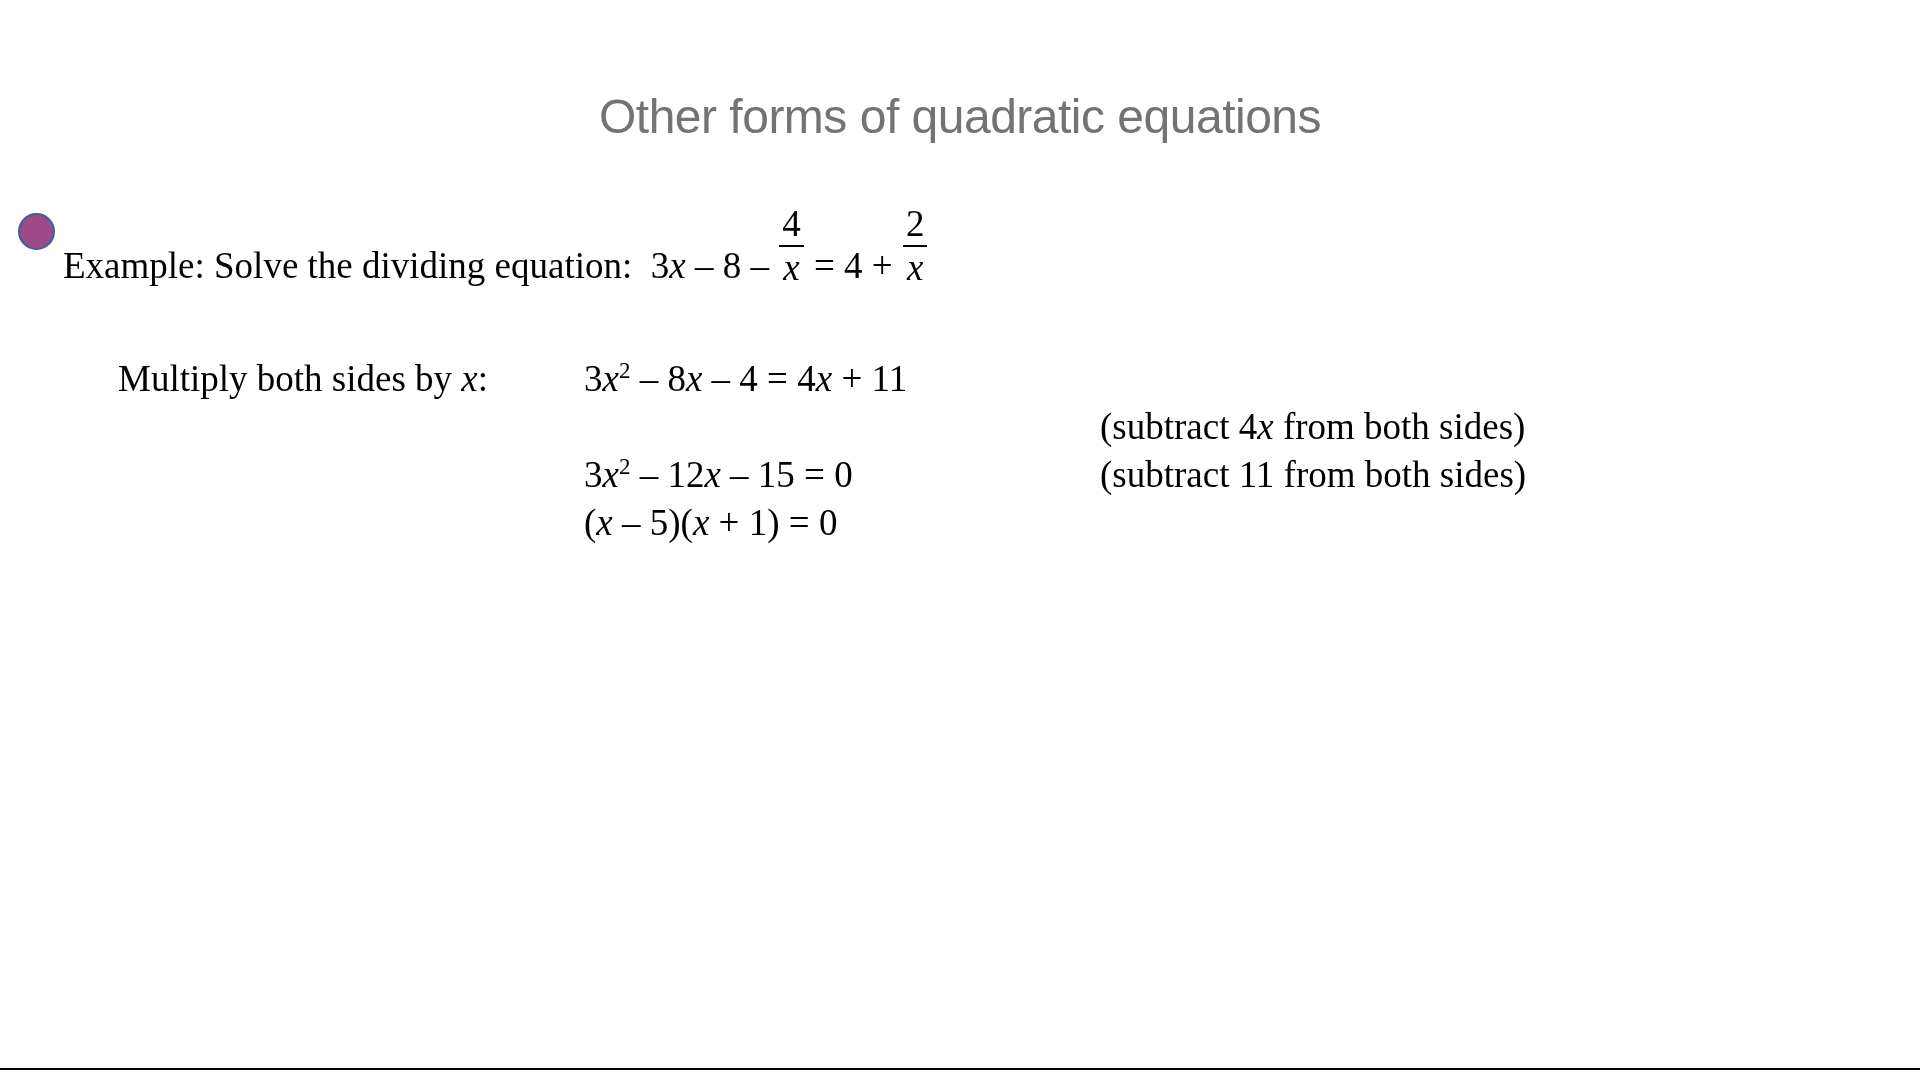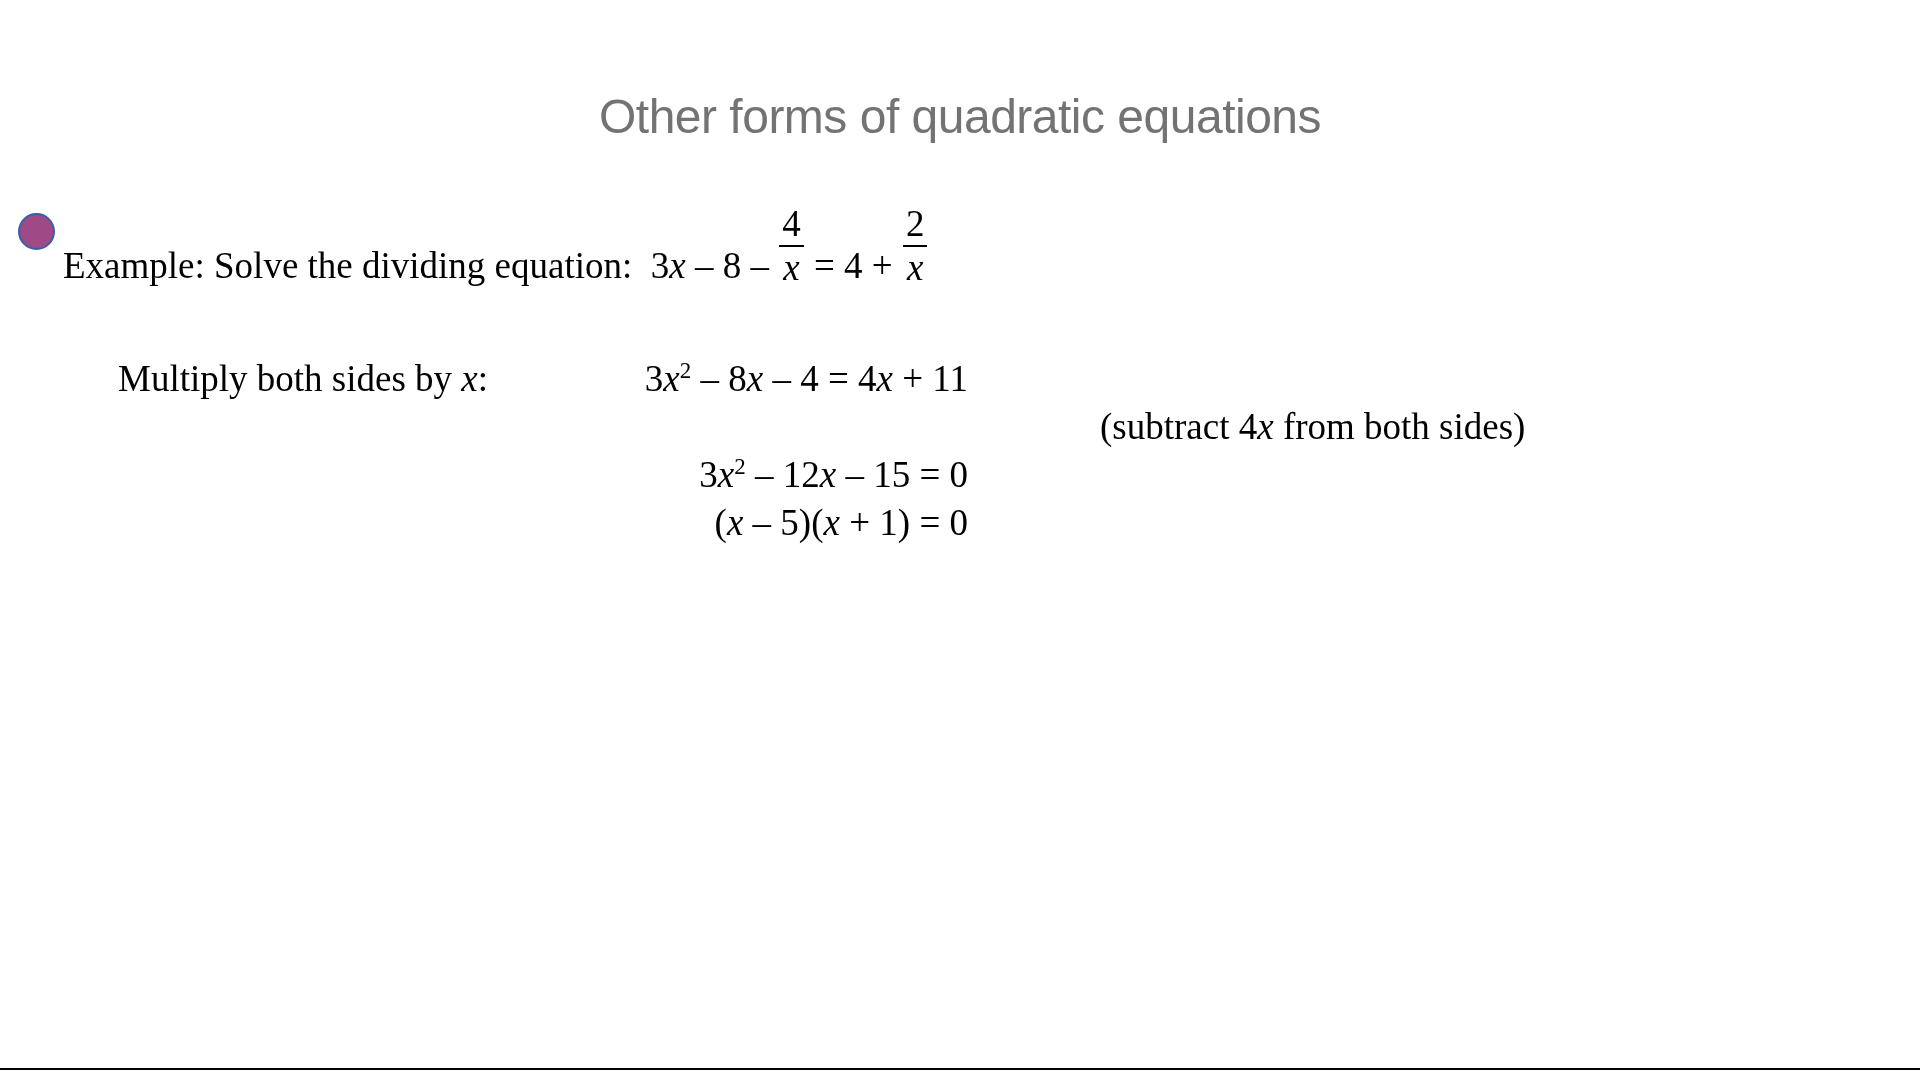--- a/index.html
+++ b/index.html
@@ -99,24 +99,24 @@
   }
   .lead {
     position: absolute;
     left: 72px;
     top: 0;
     margin-left: 46px;
   }
   .eq {
     position: absolute;
     top: 0;
-    text-align: right;
+    text-align: left;
     width: 420px;
     
-    left: 548px;
+    left: 584px;
   }
   .note {
     position: absolute;
     left: 1100px;
     top: 0;
     text-align: right;
   }
   sup.exp {
     font-size: 0.62em;
     vertical-align: super;
@@ -153,20 +153,21 @@
       <span class="lead">Multiply both sides by <span class="ital">x</span>:</span>
       <span class="eq">3<span class="ital">x</span><sup class="exp">2</sup> – 8<span class="ital">x</span> – 4 = 4<span class="ital">x</span> + 11</span>
     </div>
 
     <div class="wrow">
       <span class="note">(subtract 4<span class="ital">x</span> from both sides)</span>
     </div>
 
     <div class="wrow">
       <span class="eq">3<span class="ital">x</span><sup class="exp">2</sup> – 12<span class="ital">x</span> – 15 = 0</span>
+      <span class="note">(subtract 11 from both sides)</span>
     </div>
 
 
     <div class="wrow">
       <span class="eq">(<span class="ital">x</span> – 5)(<span class="ital">x</span> + 1) = 0</span>
     </div>
 
 
   </div>
 

